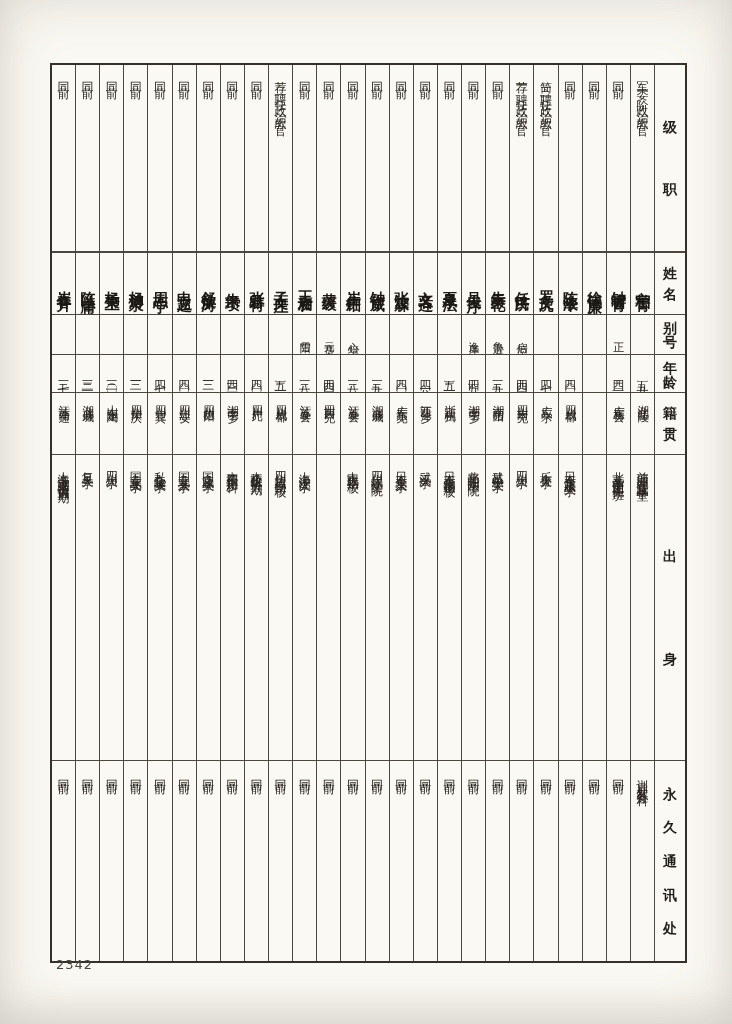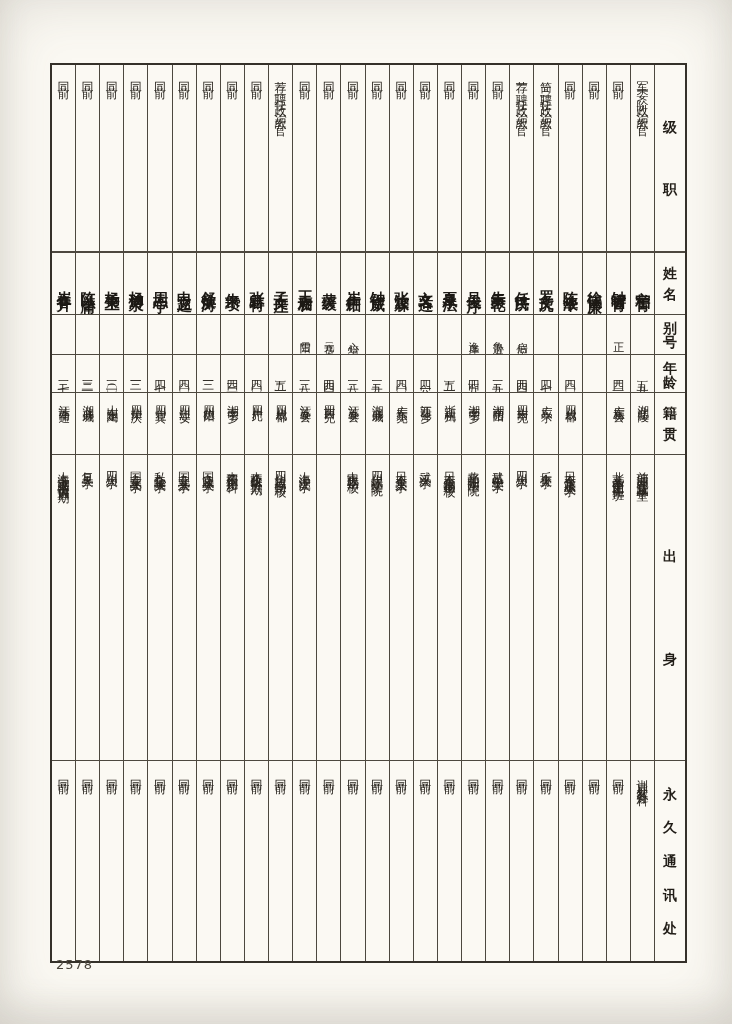--- a/index.html
+++ b/index.html
@@ -682,14 +682,14 @@
           <span class="vtext">江苏南通</span>
         </div>
         <div class="cell row-background">
           <span class="vtext">上海劳动大学特训班四期</span>
         </div>
         <div class="cell row-contact">
           <span class="vtext">同前</span>
         </div>
       </div>
     </div>
-  <div class="page-number">2578</div>
+  <div class="page-number">2342</div>
 </div>
 
 </body></html>

